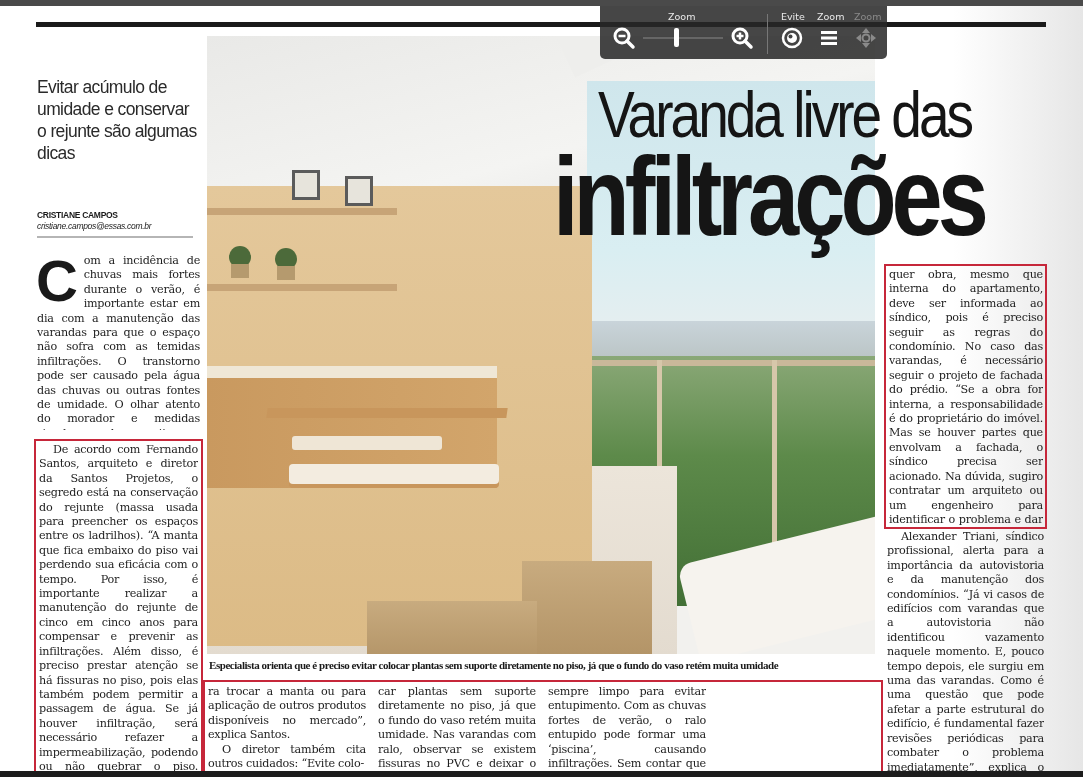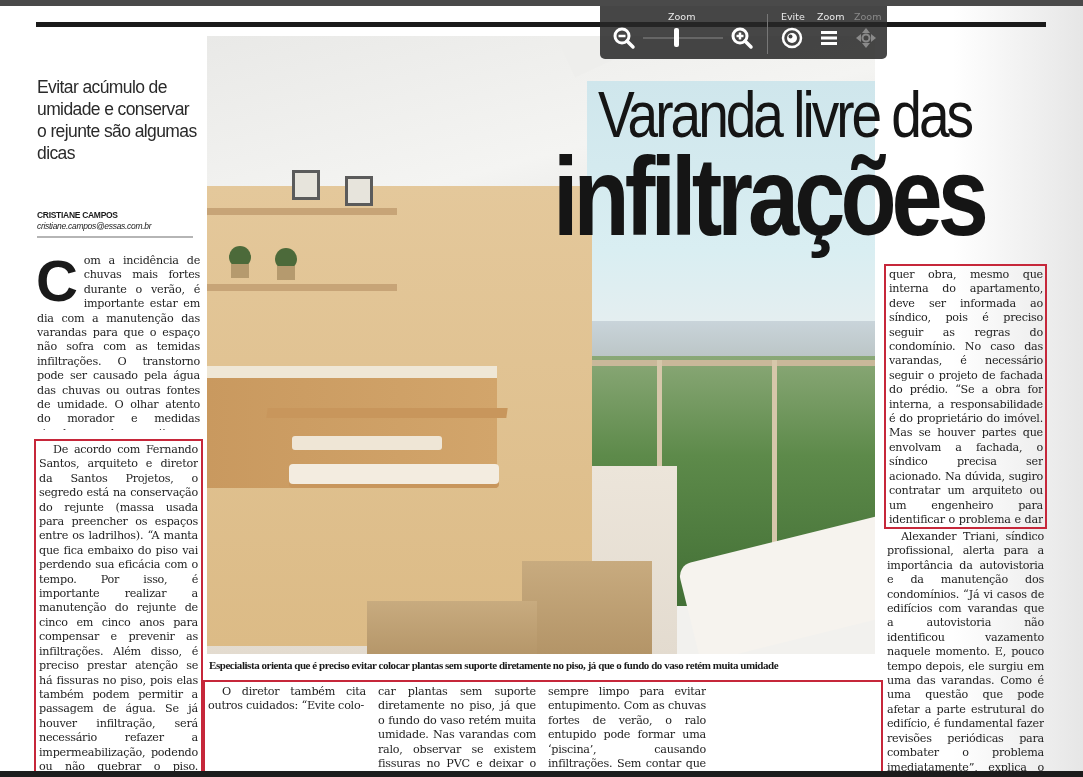--- a/index.html
+++ b/index.html
@@ -110,20 +110,21 @@
     <p>om a incidência de chuvas mais fortes durante o verão, é importante estar em dia com a manutenção das varandas para que o espaço não sofra com as temidas infiltrações. O transtorno pode ser causado pela água das chuvas ou outras fontes de umidade. O olhar atento do morador e medidas simples podem evitar o problema.</p>
   </div>
 
   <div class="boxed" style="left:34px;top:433px;width:169px;height:338px;"></div>
   <div class="col" style="left:39px;top:437px;width:159px;height:330px;overflow:hidden;">
     <p class="indent">De acordo com Fernando Santos, arquiteto e diretor da Santos Projetos, o segredo está na conservação do rejunte (massa usada para preencher os espaços entre os ladrilhos). “A manta que fica embaixo do piso vai perdendo sua eficácia com o tempo. Por isso, é importante realizar a manutenção do rejunte de cinco em cinco anos para compensar e prevenir as infiltrações. Além disso, é preciso prestar atenção se há fissuras no piso, pois elas também podem permitir a passagem de água. Se já houver infiltração, será necessário refazer a impermeabilização, podendo ou não quebrar o piso. Dependendo do caso, pa-</p>
   </div>
 
   <div class="boxed" style="left:203px;top:674px;width:680px;height:97px;"></div>
   <div class="col" style="left:208px;top:679px;width:158px;height:90px;overflow:hidden;">
+    <p>ra trocar a manta ou para aplicação de outros produtos disponíveis no mercado”, explica Santos.</p>
     <p class="indent">O diretor também cita outros cuidados: “Evite colo-</p>
   </div>
   <div class="col" style="left:378px;top:679px;width:158px;height:90px;overflow:hidden;">
     <p>car plantas sem suporte diretamente no piso, já que o fundo do vaso retém muita umidade. Nas varandas com ralo, observar se existem fissuras no PVC e deixar o ralo</p>
   </div>
   <div class="col" style="left:548px;top:679px;width:158px;height:90px;overflow:hidden;">
     <p>sempre limpo para evitar entupimento. Com as chuvas fortes de verão, o ralo entupido pode formar uma ‘piscina’, causando infiltrações. Sem contar que essas medi-</p>
   </div>
 
   <div class="boxed" style="left:884px;top:258px;width:163px;height:265px;"></div>

